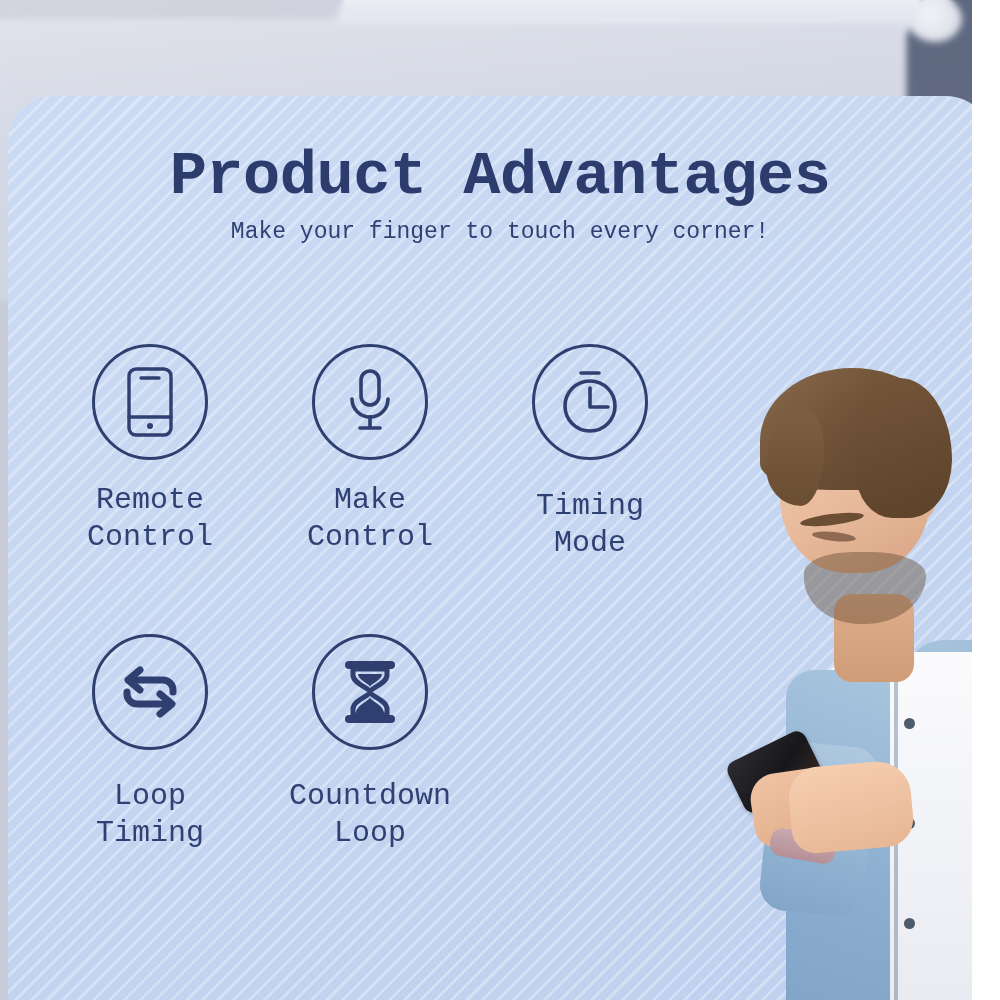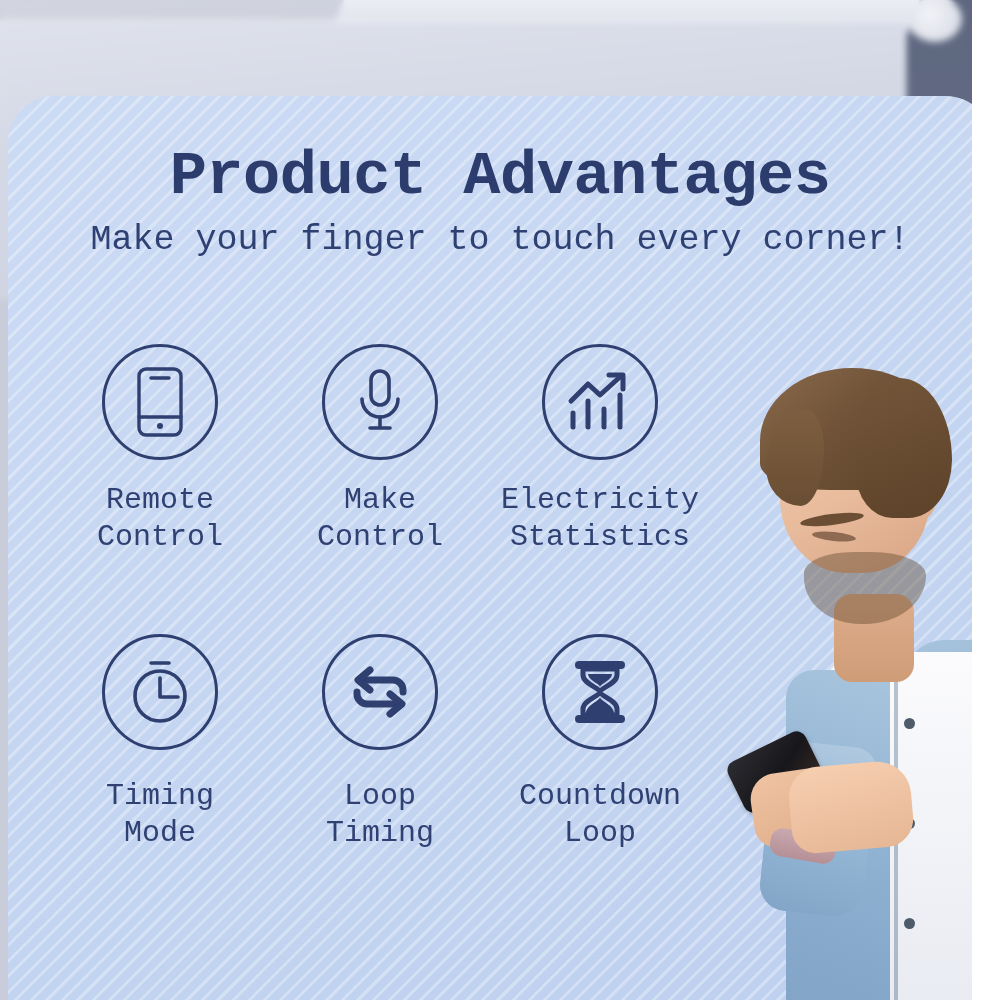--- a/index.html
+++ b/index.html
@@ -111,30 +111,30 @@
   .title {
     margin: 0;
     font-size: 62px;
     font-weight: 700;
     letter-spacing: -0.5px;
     color: #2c3c6d;
     line-height: 1.05;
   }
   .subtitle {
     margin: 10px 0 0 0;
-    font-size: 35px;
+    font-size: 23px;
     font-weight: 400;
     color: #2f4073;
     line-height: 1.2;
   }
 
   
   .grid {
     position: absolute;
-    left: 42px;
+    left: 32px;
     top: 248px;
     width: 660px;
     display: grid;
     grid-template-columns: repeat(3, 220px);
     grid-template-rows: 290px 290px;
   }
   .feature {
     display: flex;
     flex-direction: column;
     align-items: center;
@@ -343,34 +343,20 @@
             <rect x="20" y="6" width="18" height="34" rx="9"></rect>
             <path d="M11 34 a18 18 0 0 0 36 0"></path>
             <line x1="29" y1="52" x2="29" y2="62"></line>
             <line x1="19" y1="63" x2="39" y2="63"></line>
           </svg>
         </div>
         <div class="feature-label">Make
 Control</div>
       </div>
 
-      <div class="feature">
-        <div class="icon-circle">
-          <svg width="68" height="66" viewBox="0 0 68 66" fill="none" stroke="#2e3f70" stroke-width="5" stroke-linecap="round" stroke-linejoin="round">
-            <polyline points="5,32 22,15 34,26 55,7"></polyline>
-            <polyline points="43,6 57,6 57,20" stroke-width="5"></polyline>
-            <line x1="7" y1="44" x2="7" y2="58"></line>
-            <line x1="22" y1="32" x2="22" y2="58"></line>
-            <line x1="38" y1="40" x2="38" y2="58"></line>
-            <line x1="54" y1="26" x2="54" y2="58"></line>
-          </svg>
-        </div>
-        <div class="feature-label">Electricity
-Statistics</div>
-      </div>
 
       <div class="feature row2">
         <div class="icon-circle">
           <svg width="68" height="72" viewBox="0 0 68 72" fill="none" stroke="#2e3f70" stroke-width="3.6" stroke-linecap="round" stroke-linejoin="round">
             <line x1="25" y1="7" x2="43" y2="7"></line>
             <circle cx="34" cy="40" r="25"></circle>
             <polyline points="34,22 34,41 52,41"></polyline>
           </svg>
         </div>
         <div class="feature-label">Timing

